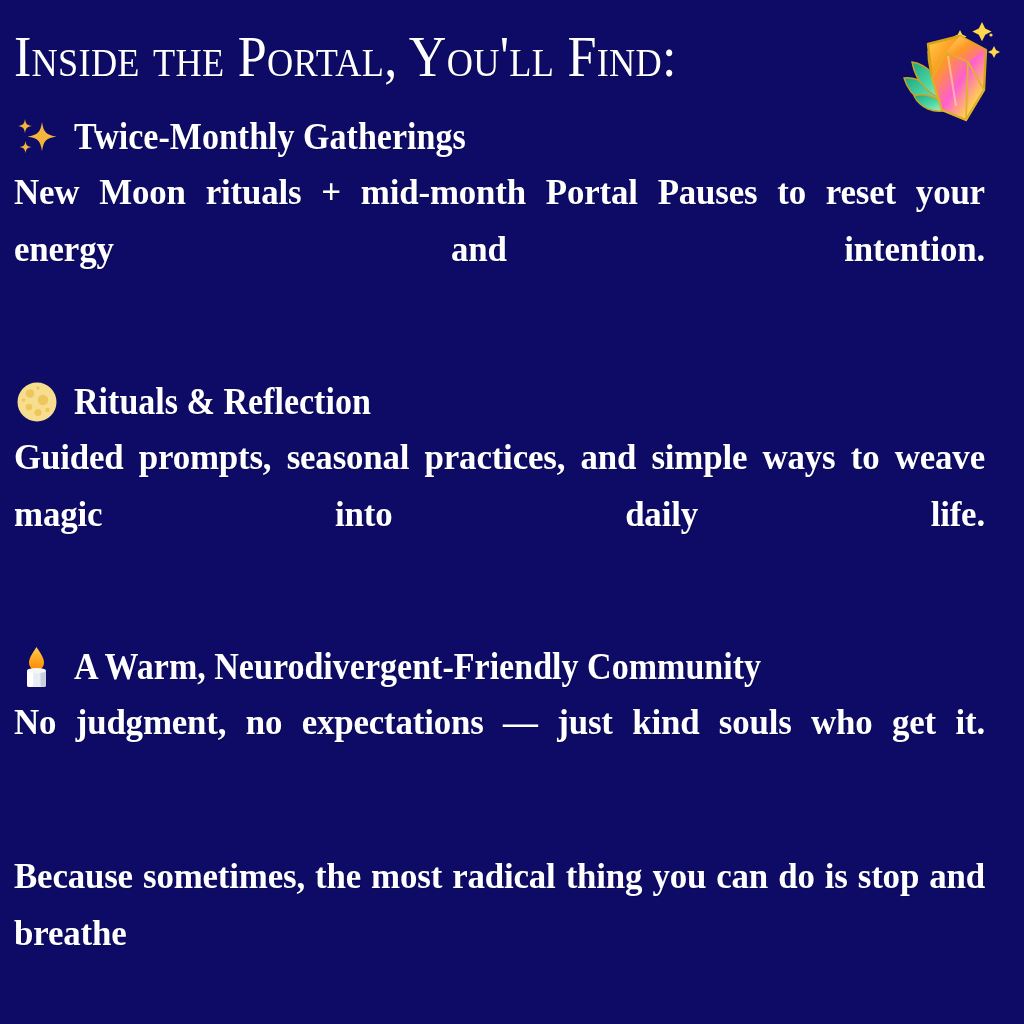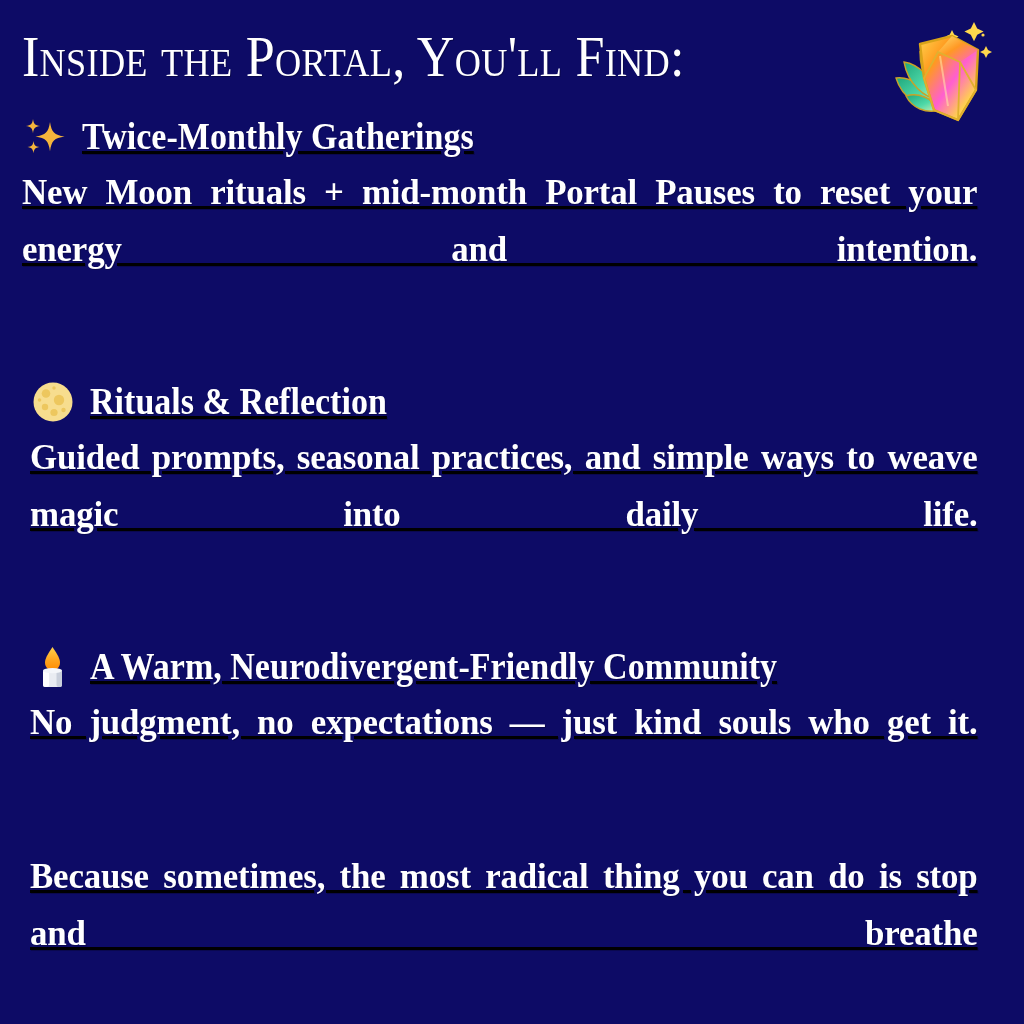--- a/index.html
+++ b/index.html
@@ -12,21 +12,21 @@
     background: #0d0b66;
     font-family: "Liberation Serif", "DejaVu Serif", serif;
     overflow: hidden;
   }
   .poster {
     position: relative;
     width: 1024px;
     height: 1024px;
     background: #0d0b66;
     box-sizing: border-box;
-    padding: 0 22px;
+    padding: 0 14px;
   }
 
   
   .title-row {
     position: relative;
     display: flex;
     align-items: flex-start;
     height: 110px;
     padding-top: 28px;
     box-sizing: border-box;
@@ -46,22 +46,22 @@
   }
   .title-gem {
     position: absolute;
     right: 2px;
     top: 16px;
     width: 112px;
     height: 112px;
   }
 
   
-  .section { margin-bottom: 6px; text-decoration: underline; }
-  .section.gap { margin-top: 40px; margin-left: 8px; }
+  .section { margin-bottom: 6px; }
+  .section.gap { margin-top: 40px; }
 
   .sec-head {
     display: flex;
     align-items: center;
     gap: 14px;
     height: 54px;
   }
   .sec-emoji {
     flex: 0 0 auto;
     width: 46px;

